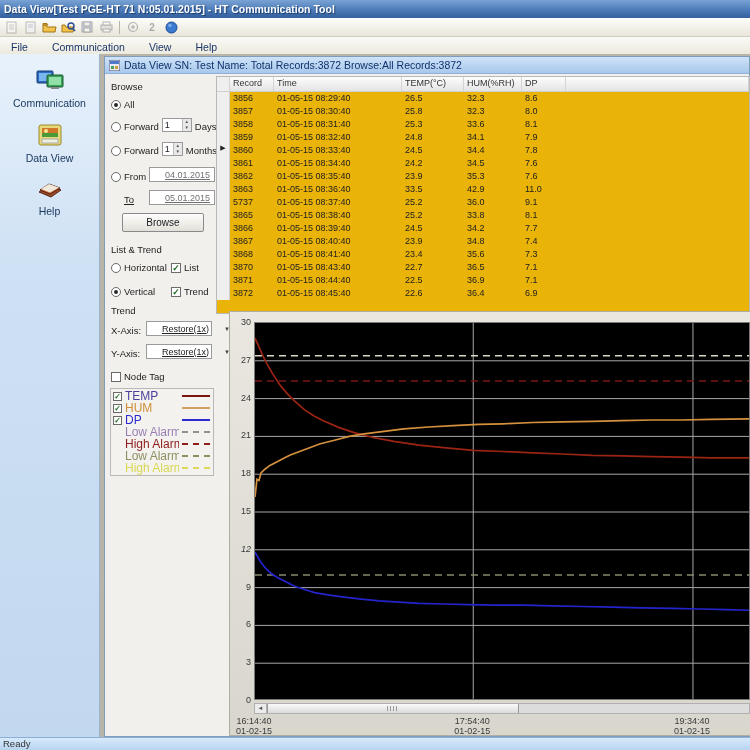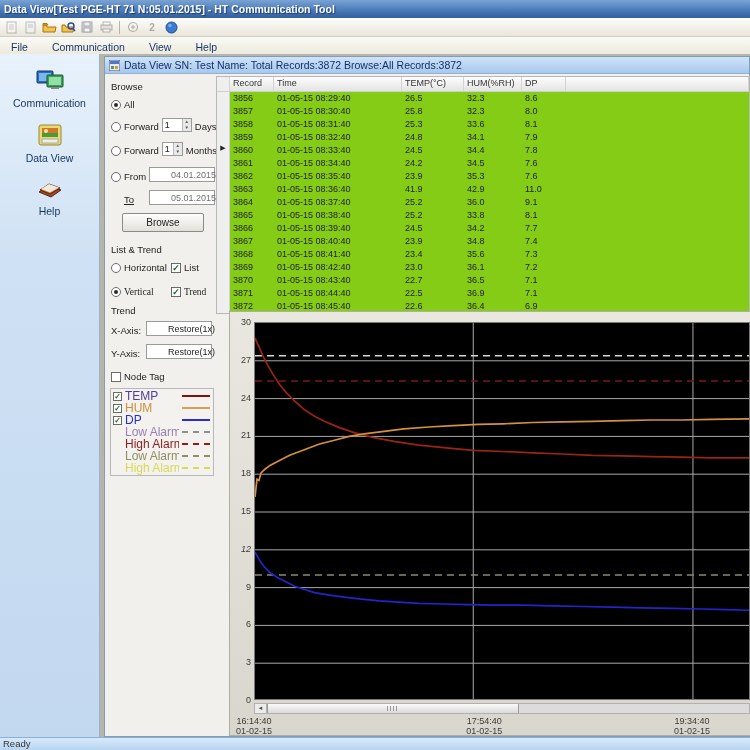--- a/index.html
+++ b/index.html
@@ -43,32 +43,32 @@
   .ctlrow { display:flex; align-items:flex-end; gap:3px; margin:4px 0 0 2px; height:14px; }
   .radio { width:10px; height:10px; border:1px solid #6a6a6a; border-radius:50%; background:#fff; flex:none; position:relative; }
   .radio.on::after { content:""; position:absolute; left:2px; top:2px; width:4px; height:4px; border-radius:50%; background:#2a2a2a; }
   .checkbox { width:10px; height:10px; border:1px solid #6a6a6a; background:#fff; flex:none;
     font-size:9px; line-height:9px; text-align:center; color:#1a6a1a; font-weight:bold; }
   .spinbox { display:flex; border:1px solid #9a9a9a; background:#fff; height:14px; width:30px; }
   .spinbox .val { flex:1; padding:1px 2px; font-size:9px; }
   .spinner { width:9px; display:flex; flex-direction:column; border-left:1px solid #bbb; }
   .spinner span { flex:1; font-size:4.5px; line-height:5px; text-align:center; color:#555; background:#e8e8e8; }
   .combo { display:flex; border:1px solid #9a9a9a; background:#fff; height:15px; align-items:center; }
-  .combo .val { flex:1; padding:0 21px; color:#707070; font-size:9px; white-space:nowrap; }
+  .combo .val { flex:1; padding:0 15px; color:#707070; font-size:9px; white-space:nowrap;text-decoration:underline; }
   .combo .arr { width:11px; text-align:center; font-size:6px; color:#444; }
   .btn { display:block; margin:8px auto 0 auto; width:82px; height:19px;
     background:linear-gradient(180deg,#fdfdfd,#e2e0d8); border:1px solid #8a8a8a; border-radius:2px;
     font-size:10px; text-align:center; line-height:17px; }
   .legendbox { margin:6px 0 0 1px; width:104px; border:1px solid #b8b8b8; background:#f3f2ee; padding:1px 0; }
   .legrow { display:flex; align-items:center; gap:3px; height:12px; padding-left:2px; }
   .legrow .lab { font-size:12px; width:54px; white-space:nowrap; overflow:hidden; }
   .legrow .sample { flex:1; margin-right:3px; border-top-width:2px; height:0; }
 
   
-  .tablewrap { position:absolute; left:111px; top:19px; width:534px; height:238px; background:#84cc16;
+  .tablewrap { position:absolute; left:111px; top:19px; width:534px; height:238px; background:#eab308;
     border:1px solid #b8b8b8; overflow:hidden; }
   .trow { display:flex; height:13px; }
   .trow.head { height:15px; background:linear-gradient(180deg,#fdfdfd,#e4e4e4); border-bottom:1px solid #cfcfcf; }
   .tc { flex:none; padding:1px 3px; font-size:9px; color:#222; white-space:nowrap; overflow:hidden; }
   .trow.head .tc { border-right:1px solid #d4d4d4; color:#333; }
   .tc.margin { width:13px; background:#efefef; border-right:1px solid #d0d0d0; padding:0; text-align:center; font-size:7px; color:#222; }
   .tc.c0 { width:44px; } .tc.c1 { width:128px; } .tc.c2 { width:62px; } .tc.c3 { width:58px; } .tc.c4 { width:44px; }
   .tc.fill { flex:1; border-right:none; }
 
   
@@ -272,21 +272,21 @@
 
       <div class="grouplabel" style="margin-top:12px;">List &amp; Trend</div>
 
       <div class="ctlrow">
         <span class="radio"></span>
         <span style="width:44px;">Horizontal</span>
         <span class="checkbox">✓</span>
         <span>List</span>
       </div>
 
-      <div class="ctlrow" style="margin-top:10px;font-family:Liberation Serif, serif;">
+      <div class="ctlrow" style="margin-top:10px;">
         <span class="radio on"></span>
         <span style="width:44px;">Vertical</span>
         <span class="checkbox">✓</span>
         <span>Trend</span>
       </div>
 
       <div class="grouplabel" style="margin-top:8px;">Trend</div>
 
       <div class="ctlrow" style="margin-top:6px;">
         <span style="width:32px;">X-Axis:</span>
@@ -418,28 +418,28 @@
           <span class="tc c1">01-05-15 08:35:40</span>
           <span class="tc c2">23.9</span>
           <span class="tc c3">35.3</span>
           <span class="tc c4">7.6</span>
           <span class="tc fill"></span>
         </div>
         <div class="trow">
           <span class="tc margin"></span>
           <span class="tc c0">3863</span>
           <span class="tc c1">01-05-15 08:36:40</span>
-          <span class="tc c2">41.9</span>
+          <span class="tc c2">33.5</span>
           <span class="tc c3">42.9</span>
           <span class="tc c4">11.0</span>
           <span class="tc fill"></span>
         </div>
         <div class="trow">
           <span class="tc margin"></span>
-          <span class="tc c0">3864</span>
+          <span class="tc c0">5737</span>
           <span class="tc c1">01-05-15 08:37:40</span>
           <span class="tc c2">25.2</span>
           <span class="tc c3">36.0</span>
           <span class="tc c4">9.1</span>
           <span class="tc fill"></span>
         </div>
         <div class="trow">
           <span class="tc margin"></span>
           <span class="tc c0">3865</span>
           <span class="tc c1">01-05-15 08:38:40</span>
@@ -466,29 +466,20 @@
           <span class="tc c4">7.4</span>
           <span class="tc fill"></span>
         </div>
         <div class="trow">
           <span class="tc margin"></span>
           <span class="tc c0">3868</span>
           <span class="tc c1">01-05-15 08:41:40</span>
           <span class="tc c2">23.4</span>
           <span class="tc c3">35.6</span>
           <span class="tc c4">7.3</span>
-          <span class="tc fill"></span>
-        </div>
-        <div class="trow">
-          <span class="tc margin"></span>
-          <span class="tc c0">3869</span>
-          <span class="tc c1">01-05-15 08:42:40</span>
-          <span class="tc c2">23.0</span>
-          <span class="tc c3">36.1</span>
-          <span class="tc c4">7.2</span>
           <span class="tc fill"></span>
         </div>
         <div class="trow">
           <span class="tc margin"></span>
           <span class="tc c0">3870</span>
           <span class="tc c1">01-05-15 08:43:40</span>
           <span class="tc c2">22.7</span>
           <span class="tc c3">36.5</span>
           <span class="tc c4">7.1</span>
           <span class="tc fill"></span>
@@ -545,21 +536,21 @@
           <polyline points="0.0,15.1 4.0,23.9 7.9,32.8 12.4,41.6 17.4,50.4 24.8,61.7 32.2,70.6 39.7,78.1 49.6,86.9 59.5,93.2 69.4,98.3 84.3,104.6 99.2,109.6 119.0,114.7 138.9,118.4 163.7,122.2 188.5,124.7 218.2,127.3 248.0,128.5 277.8,129.8 307.5,131.0 337.3,132.3 367.0,132.9 396.8,133.6 426.6,134.2 456.3,134.8 496.0,134.8" fill="none" stroke="#9b2413" stroke-width="1.7"></polyline>
           <polyline points="0.0,173.9 2.0,156.2 4.0,157.5 6.0,149.9 9.9,146.2 14.9,142.4 19.8,139.9 27.3,136.1 34.7,132.3 44.6,128.5 54.6,124.7 64.5,121.0 79.4,117.2 94.2,113.4 109.1,110.9 129.0,108.4 148.8,105.8 173.6,104.0 198.4,102.7 223.2,101.4 248.0,100.8 277.8,99.5 307.5,98.9 337.3,98.3 367.0,97.7 396.8,97.0 426.6,97.0 456.3,96.4 496.0,95.8" fill="none" stroke="#d5913d" stroke-width="1.7"></polyline>
           <polyline points="0.0,229.3 3.0,234.4 6.0,239.4 9.9,244.4 14.9,249.5 22.3,254.5 29.8,258.3 39.7,263.3 49.6,266.5 59.5,269.6 74.4,272.2 89.3,274.1 104.2,275.9 124.0,277.8 143.8,279.1 163.7,280.4 188.5,281.0 213.3,281.6 238.1,282.2 267.8,282.2 297.6,282.9 327.4,283.5 357.1,284.1 386.9,284.8 416.6,285.4 446.4,286.0 471.2,286.6 496.0,287.3" fill="none" stroke="#2424cc" stroke-width="1.7"></polyline>
         </svg>
       <div class="hscroll">
         <span class="hs-btn">◄</span>
         <span class="hs-thumb"></span>
       </div>
       <div id="xlabels">
           <span class="xlab" style="left: 24px;">16:14:40<br>01-02-15</span>
-          <span class="xlab" style="left: 242.24px; margin-left: 12px;">17:54:40<br>01-02-15</span>
+          <span class="xlab" style="left: 242.24px;">17:54:40<br>01-02-15</span>
           <span class="xlab" style="left: 461.968px;">19:34:40<br>01-02-15</span>
         </div>
     </div>
 
   </div>
 
   <div class="statusbar">
     <span>Ready</span>
   </div>
 

